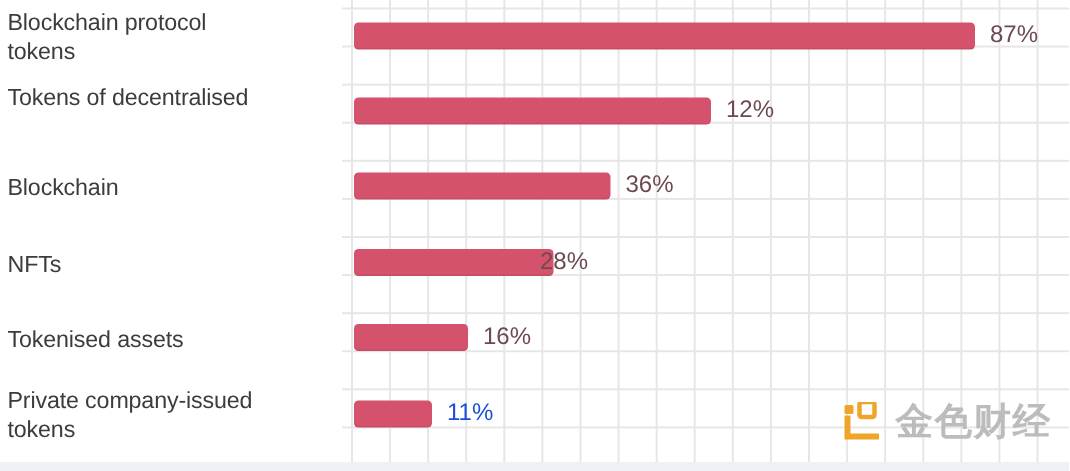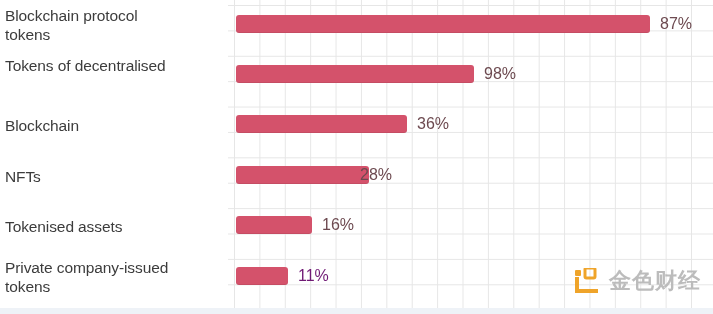--- a/index.html
+++ b/index.html
@@ -108,53 +108,53 @@
     height: 30px;
     display: flex;
     align-items: center;
     gap: 7px;
     z-index: 4;
     opacity: 0.95;
   }
   #wm-mark { display: block; }
   #wm-text {
     display: block;
-    font-size: 22px;
+    font-size: 25px;
     line-height: 26px;
     color: #b9b9b9;
     font-weight: 700;
     letter-spacing: 1px;
   }
 </style>
 </head>
 <body>
 
 <div id="screenshot">
 
   <div id="plot-bg"></div>
 
   <div id="bars-layer">
 
     <div class="bar" style="top: 15px; width: 414px; background: rgb(212, 82, 107);"></div>
     <div class="bar-value" style="top: 15px; left: 660px; color: rgb(109, 74, 80);">87%</div>
 
     <div class="bar" style="top: 65px; width: 238px; background: rgb(212, 82, 107);"></div>
-    <div class="bar-value" style="top: 65px; left: 484px; color: rgb(109, 74, 80);">98%</div>
+    <div class="bar-value" style="top: 65px; left: 484px; color: rgb(109, 74, 80);">12%</div>
 
     <div class="bar" style="top: 115px; width: 171px; background: rgb(212, 82, 107);"></div>
     <div class="bar-value" style="top: 115px; left: 417px; color: rgb(109, 74, 80);">36%</div>
 
     <div class="bar" style="top: 166px; width: 133px; background: rgb(212, 82, 107);"></div>
     <div class="bar-value" style="top: 166px; left: 360px; color: rgb(109, 74, 80);">28%</div>
 
     <div class="bar" style="top: 216px; width: 76px; background: rgb(212, 82, 107);"></div>
     <div class="bar-value" style="top: 216px; left: 322px; color: rgb(109, 74, 80);">16%</div>
 
     <div class="bar" style="top: 267px; width: 52px; background: rgb(212, 82, 107);"></div>
-    <div class="bar-value" style="top: 267px; left: 298px; color: #701a75;">11%</div>
+    <div class="bar-value" style="top: 267px; left: 298px; color: #1d4ed8;">11%</div>
 
   </div>
 
   <div id="label-column">
 
     <div class="cat-label" style="top:7px;">
       <div>Blockchain protocol</div>
       <div>tokens</div>
     </div>
 

